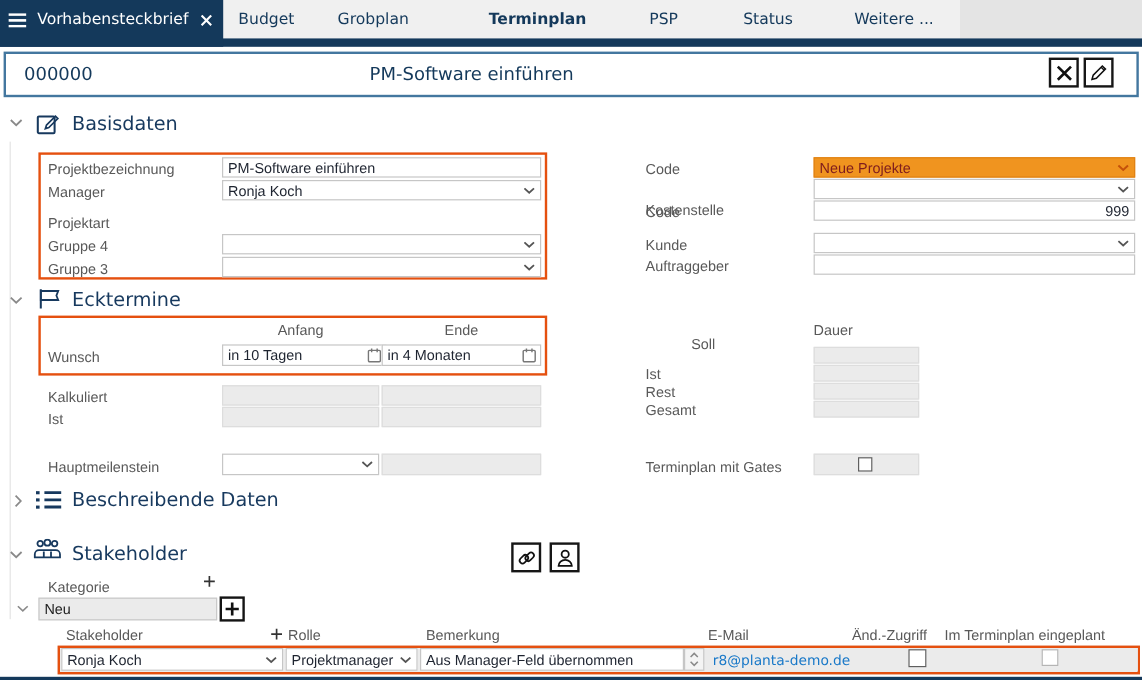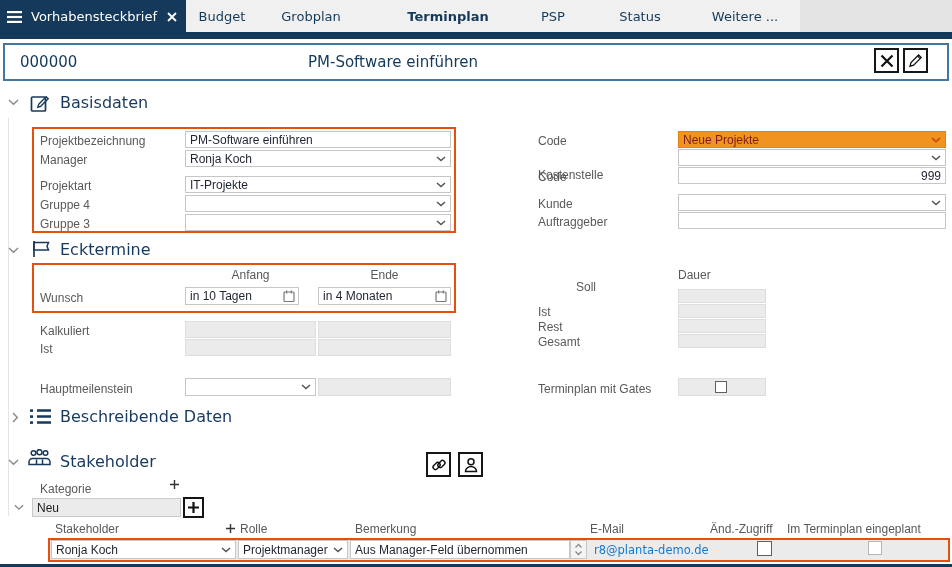--- a/index.html
+++ b/index.html
@@ -141,28 +141,20 @@
   <div class="fld" style="left:185px; top:150px; width:266px;">
     <span>Ronja Koch</span>
     <span class="chev">
         <svg width="10" height="6" viewBox="0 0 10 6">
           <path d="M1 1l4 3.6L9 1" fill="none" stroke="#555" stroke-width="1.5"></path>
         </svg>
       </span>
   </div>
 
   <div class="lbl" style="left:40px; top:179px;">Projektart</div>
-  <div class="fld" style="left:185px; top:176px; width:266px;">
-    <span>IT-Projekte</span>
-    <span class="chev">
-        <svg width="10" height="6" viewBox="0 0 10 6">
-          <path d="M1 1l4 3.6L9 1" fill="none" stroke="#555" stroke-width="1.5"></path>
-        </svg>
-      </span>
-  </div>
 
   <div class="lbl" style="left:40px; top:198px;">Gruppe 4</div>
   <div class="fld" style="left:185px; top:195px; width:266px;">
     <span></span>
     <span class="chev">
         <svg width="10" height="6" viewBox="0 0 10 6">
           <path d="M1 1l4 3.6L9 1" fill="none" stroke="#555" stroke-width="1.5"></path>
         </svg>
       </span>
   </div>
@@ -225,21 +217,21 @@
       </svg>
   </span>
   <div class="sec-title" style="left:60px; top:240px;">Ecktermine</div>
 
   <div class="grp" style="left:32px; top:263px; width:424px; height:50px;"></div>
 
   <div class="colhdr" style="left:185px; top:268px; width:131px;">Anfang</div>
   <div class="colhdr" style="left:318px; top:268px; width:133px;">Ende</div>
 
   <div class="lbl" style="left:40px; top:291px;">Wunsch</div>
-  <div class="fld" style="left:185px; top:287px; width:114px; height:18px;">
+  <div class="fld" style="left:185px; top:287px; width:137px; height:18px;">
     <span>in 10 Tagen</span>
     <span class="cal">
         <svg width="12" height="13" viewBox="0 0 12 13">
           <rect x="1" y="2.5" width="10" height="9.5" rx="1" fill="none" stroke="#777" stroke-width="1.2"></rect>
           <path d="M3.7 1v3M8.3 1v3" stroke="#777" stroke-width="1.2"></path>
         </svg>
       </span>
   </div>
   <div class="fld" style="left:318px; top:287px; width:133px; height:18px;">
     <span>in 4 Monaten</span>

